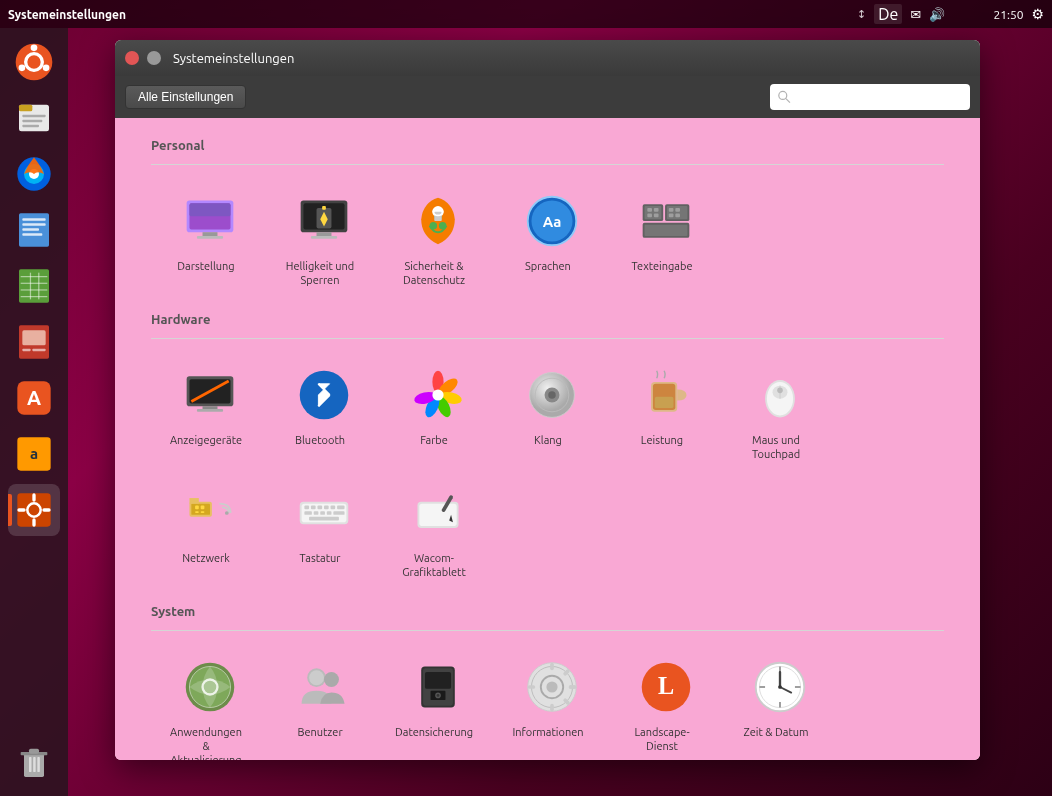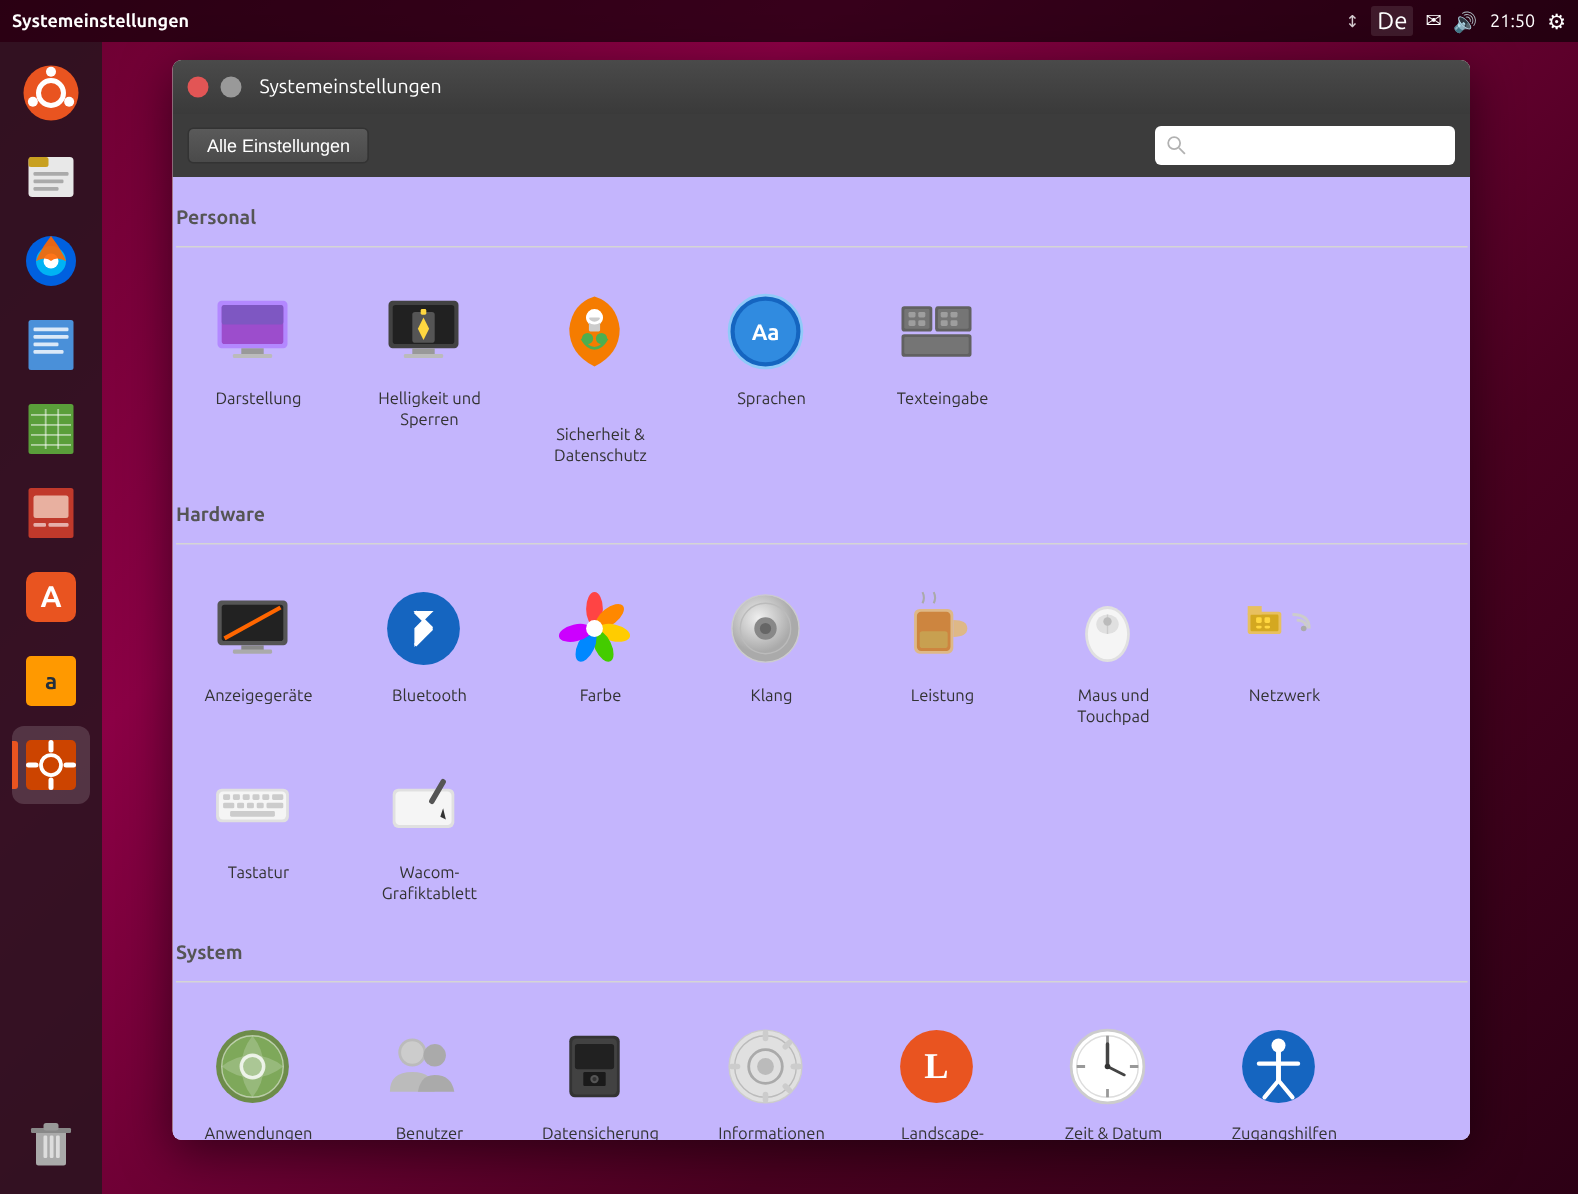--- a/index.html
+++ b/index.html
@@ -139,22 +139,22 @@
       outline: none;
       font-size: 12px;
       width: 100%;
       background: transparent;
     }
 
     
     .window-content {
       flex: 1;
       overflow-y: auto;
-      padding: 16px 2px;
-      background: #c4b5fd;
+      padding: 16px 36px;
+      background: #f9a8d4;
     }
 
     .section-header {
       font-size: 13px;
       font-weight: bold;
       color: #555;
       margin-bottom: 12px;
       margin-top: 4px;
     }
 
@@ -175,21 +175,21 @@
       cursor: pointer;
       text-align: center;
     }
 
     .settings-item .icon-wrap {
       width: 64px;
       height: 64px;
       margin-bottom: 6px;
       display: flex;
       align-items: center;
-      justify-content: flex-start;
+      justify-content: flex-end;
     }
 
     .settings-item .item-label {
       font-size: 11px;
       color: #333;
       line-height: 1.3;
     }
 
     
     .svg-icon { width: 56px; height: 56px; }
@@ -204,21 +204,21 @@
 </head>
 <body>
 
 <div class="topbar">
   <span class="topbar-left">Systemeinstellungen</span>
   <div class="topbar-right">
     <span style="font-size:11px; opacity:0.8;">↕</span>
     <span style="font-size:16px; background:rgba(255,255,255,0.1);padding:1px 4px;border-radius:2px;">De</span>
     <span style="font-size:13px;">✉</span>
     <span style="font-size:13px;">🔊</span>
-    <span style="font-size:12px;">21:50</span>
+    <span style="font-size:12px;margin-left:40px;">21:50</span>
     <span style="font-size:14px;">⚙</span>
   </div>
 </div>
 
 <div class="sidebar">
 
   <div class="sidebar-item">
     <svg viewBox="0 0 48 48">
       <circle cx="24" cy="24" r="22" fill="#e95420"></circle>
       <circle cx="24" cy="24" r="10" fill="none" stroke="white" stroke-width="4"></circle>
@@ -379,21 +379,21 @@
             <path d="M30 5 Q46 10 48 28 Q48 46 30 55 Q12 46 12 28 Q14 10 30 5Z" fill="#f57c00"></path>
             <circle cx="25" cy="35" r="4" fill="#4caf50"></circle>
             <circle cx="35" cy="35" r="4" fill="#4caf50"></circle>
             <circle cx="30" cy="25" r="4" fill="#4caf50"></circle>
             <path d="M21 35 Q25 42 30 42 Q35 42 39 35" fill="none" stroke="#4caf50" stroke-width="2"></path>
             <circle cx="30" cy="20" r="6" fill="white"></circle>
             <rect x="26" y="20" width="8" height="10" rx="1" fill="#ccc"></rect>
             <rect x="25" y="16" width="10" height="8" rx="5" fill="none" stroke="white" stroke-width="2"></rect>
           </svg>
         </div>
-        <span class="item-label" style="white-space:pre-line;margin-top:24px;">Sicherheit &amp;
+        <span class="item-label" style="white-space:pre-line;">Sicherheit &amp;
 Datenschutz</span>
       </div>
 
       <div class="settings-item">
         <div class="icon-wrap">
           <svg class="svg-icon" viewBox="0 0 60 60">
             <circle cx="30" cy="30" r="26" fill="#1565c0"></circle>
             <circle cx="30" cy="30" r="22" fill="#42a5f5" opacity="0.6"></circle>
             <text x="30" y="36" text-anchor="middle" fill="white" font-size="16" font-weight="bold">Aa</text>
             <circle cx="30" cy="30" r="26" fill="none" stroke="#90caf9" stroke-width="2"></circle>

